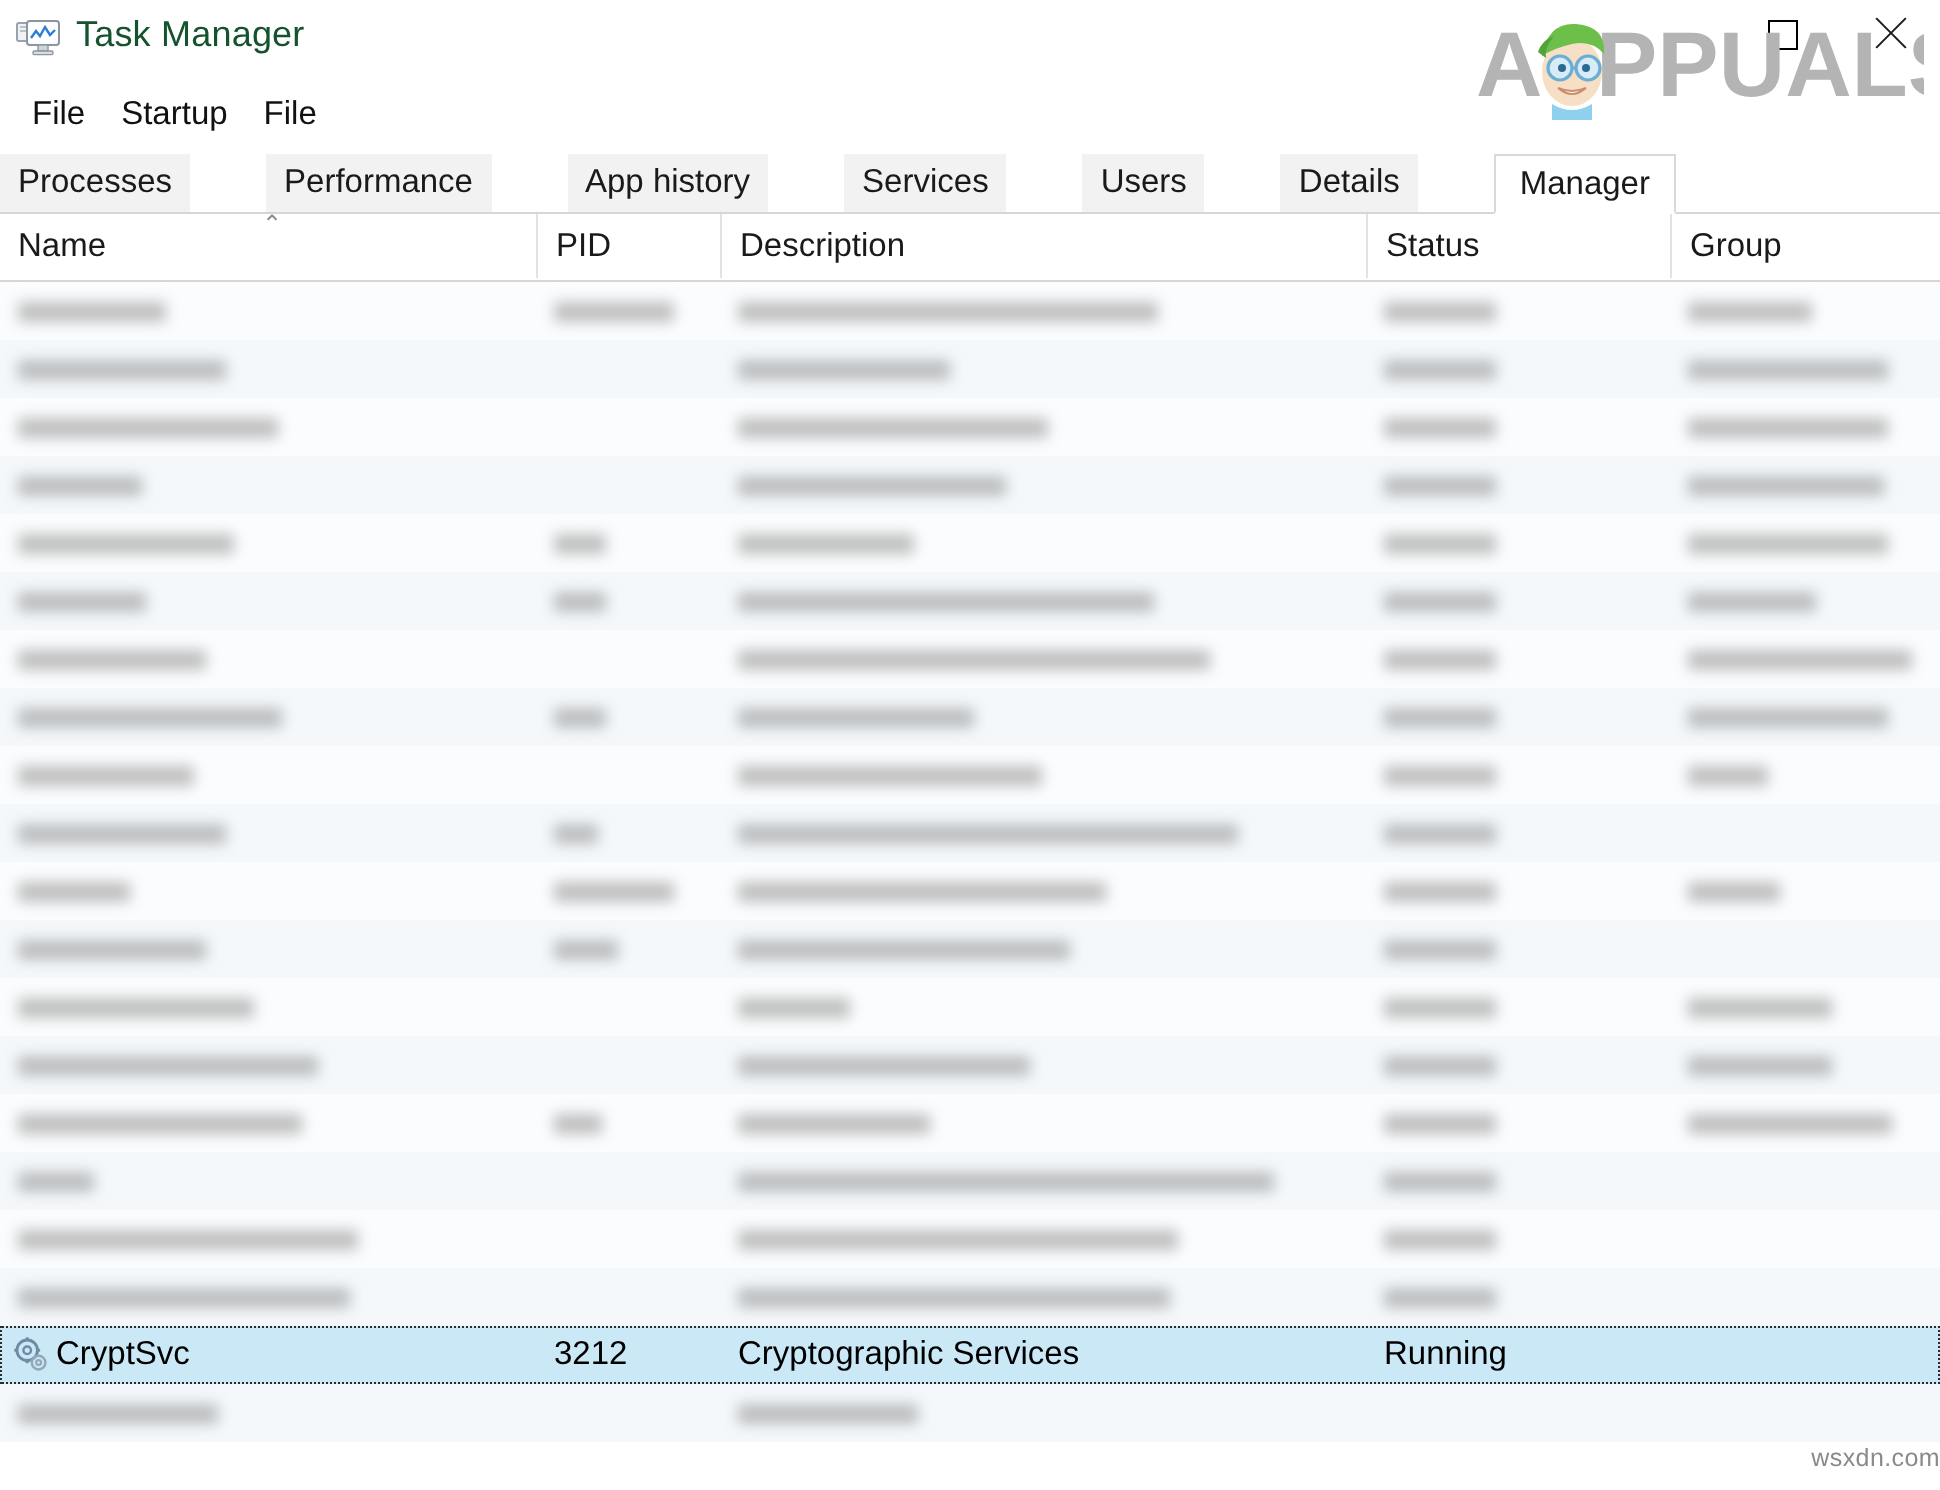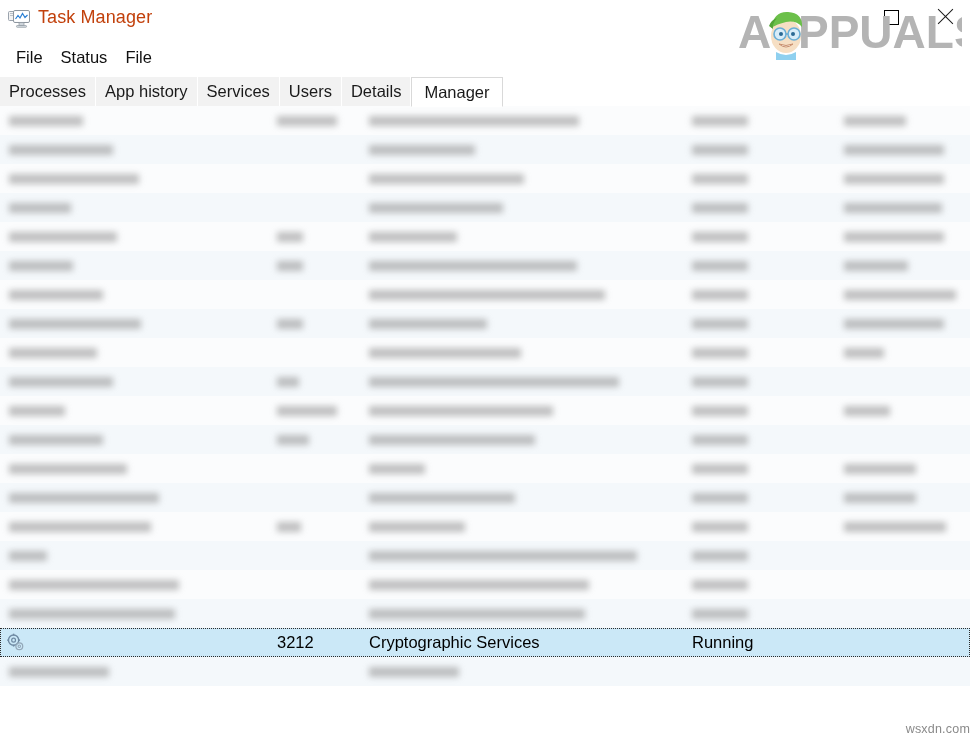--- a/index.html
+++ b/index.html
@@ -25,21 +25,21 @@
   }
   .title-icon {
     position: absolute;
     left: 8px; top: 8px;
     width: 24px; height: 22px;
   }
   .title-text {
     position: absolute;
     left: 38px; top: 7px;
     font-size: 18px;
-    color: #c2410c;
+    color: #14532d;
     letter-spacing: .1px;
     white-space: nowrap;
   }
 
   
   .wincontrols {
     position: absolute;
     right: 0; top: 0;
     width: 150px; height: 40px;
   }
@@ -98,20 +98,21 @@
   }
 
   
   .tabstrip {
     position: absolute;
     left: 0; top: 76px;
     width: 970px; height: 30px;
     display: flex;
     align-items: flex-end;
     background: #ffffff;
+    gap: 37px;
   }
   .tab {
     height: 29px;
     padding: 0 9px;
     display: flex;
     align-items: center;
     font-size: 16.5px;
     color: #1a1a1a;
     background: #f2f2f2;
     border-right: 1px solid #ffffff;
@@ -269,35 +270,44 @@
       <span class="glyph-max"></span>
     </div>
     <div class="win-btn win-close">
       <span class="glyph-close"></span>
     </div>
   </div>
 </div>
 
 <div class="menubar">
   <div class="menu-item">File</div>
-  <div class="menu-item">Status</div>
+  <div class="menu-item">Startup</div>
   <div class="menu-item">File</div>
 </div>
 
 <div class="tabstrip">
   <div class="tab">Processes</div>
+  <div class="tab">Performance</div>
   <div class="tab">App history</div>
   <div class="tab">Services</div>
   <div class="tab">Users</div>
   <div class="tab">Details</div>
   <div class="tab active">Manager</div>
 </div>
 
 <div class="table-wrap">
 
+  <div class="col-header">
+    <div class="cell first" style="left:0px;width:268px">Name</div>
+    <div class="sort-caret">⌃</div>
+    <div class="cell" style="left:268px;width:92px">PID</div>
+    <div class="cell" style="left:360px;width:323px">Description</div>
+    <div class="cell" style="left:683px;width:152px">Status</div>
+    <div class="cell" style="left:835px;width:135px">Group</div>
+  </div>
 
   <div class="rows" id="rows-above">
       <div class="row blurred stripe">
         <div class="cell" style="left: 0px; width: 268px;">
           <span class="bar" style="width: 74px;"></span>
         </div>
         <div class="cell" style="left: 268px; width: 92px;">
           <span class="bar" style="width: 60px;"></span>
         </div>
         <div class="cell" style="left: 360px; width: 323px;">
@@ -577,20 +587,21 @@
       <circle cx="8" cy="7.5" r="2" fill="none" stroke="#6f8aa3" stroke-width="1.3"></circle>
       <g stroke="#6f8aa3" stroke-width="1.5">
         <line x1="8" y1="0.7" x2="8" y2="2.6"></line>
         <line x1="8" y1="12.4" x2="8" y2="14.3"></line>
         <line x1="1.2" y1="7.5" x2="3.1" y2="7.5"></line>
         <line x1="12.9" y1="7.5" x2="14.8" y2="7.5"></line>
       </g>
       <circle cx="14" cy="14" r="3.6" fill="none" stroke="#93a7b8" stroke-width="1.3"></circle>
       <circle cx="14" cy="14" r="1.3" fill="none" stroke="#93a7b8" stroke-width="1.1"></circle>
     </svg>
+    <div class="cell name-cell" style="left:0px;width:268px">CryptSvc</div>
     <div class="cell" style="left:268px;width:92px">3212</div>
     <div class="cell" style="left:683px;width:152px">Running</div>
     <div class="cell" style="left:360px;width:323px">Cryptographic Services</div>
   </div>
 
   <div class="rows" id="rows-below">
       <div class="row blurred stripe2">
         <div class="cell" style="left: 0px; width: 268px;">
           <span class="bar" style="width: 100px;"></span>
         </div>

